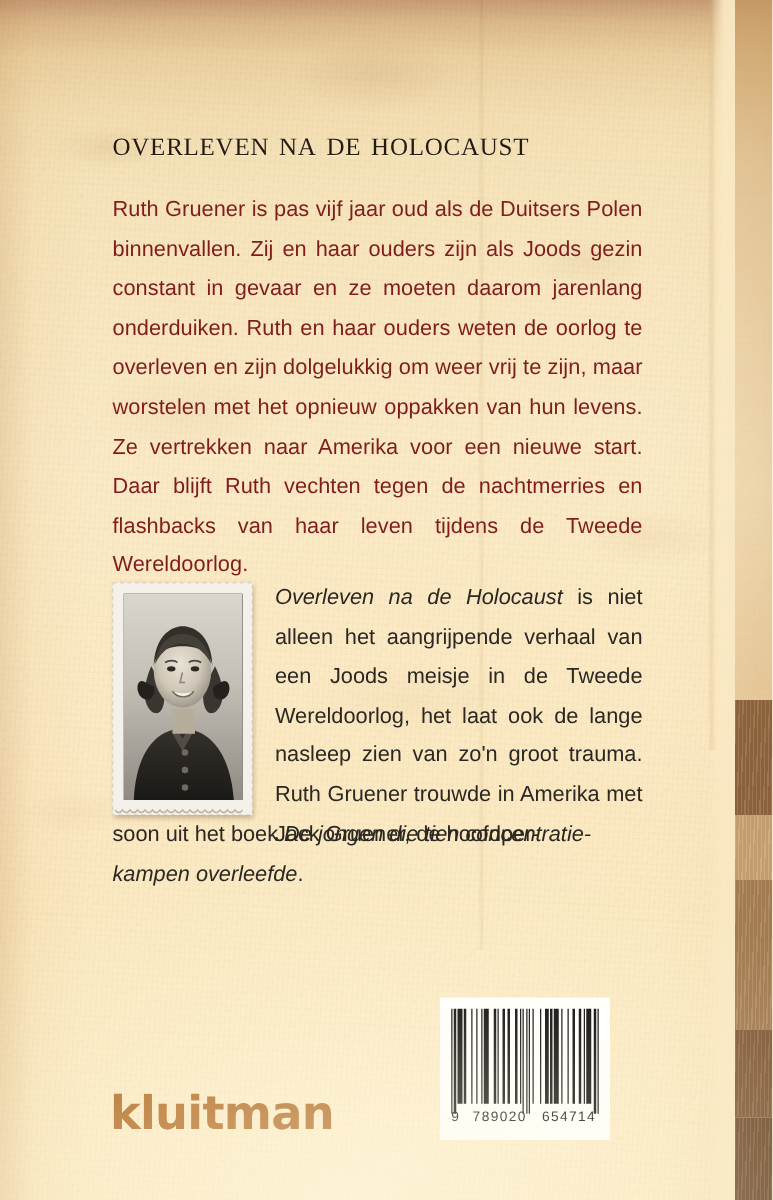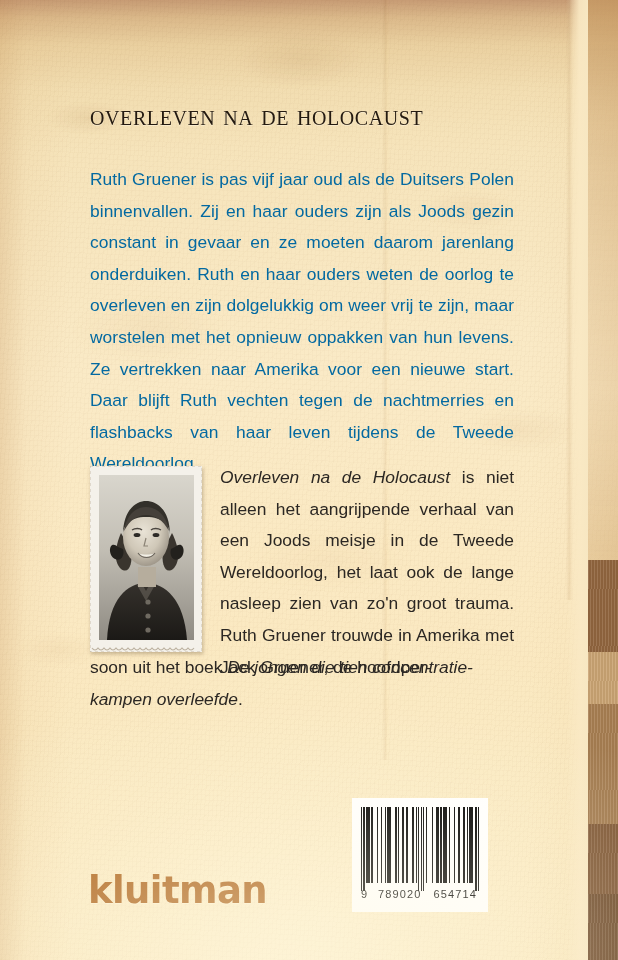--- a/index.html
+++ b/index.html
@@ -154,25 +154,24 @@
     white-space: nowrap;
     text-shadow: 0 1px 0 rgba(255,248,230,0.5);
   }
 
   .para {
     position: absolute;
     left: 90px;
     width: 424px;
     font-size: 17.4px;
     line-height: 31.6px;
-    color: #0369a1;
+    color: #7f1d1d;
     text-align: justify;
     text-justify: inter-word;
     letter-spacing: 0.05px;
-    margin-top: 12px;
   }
   .para-1 { top: 152px; }
 
   .para-2 {
     position: absolute;
     left: 90px;
     top: 462px;
     width: 424px;
     font-size: 17.4px;
     line-height: 31.6px;

